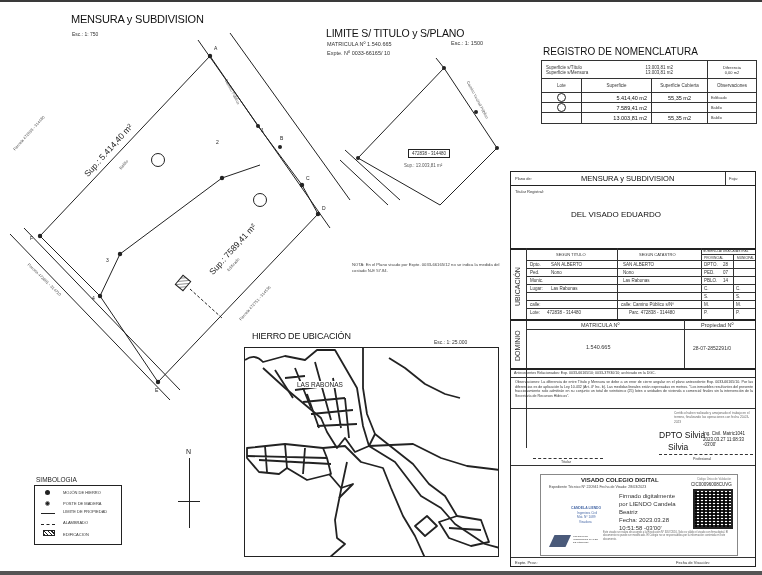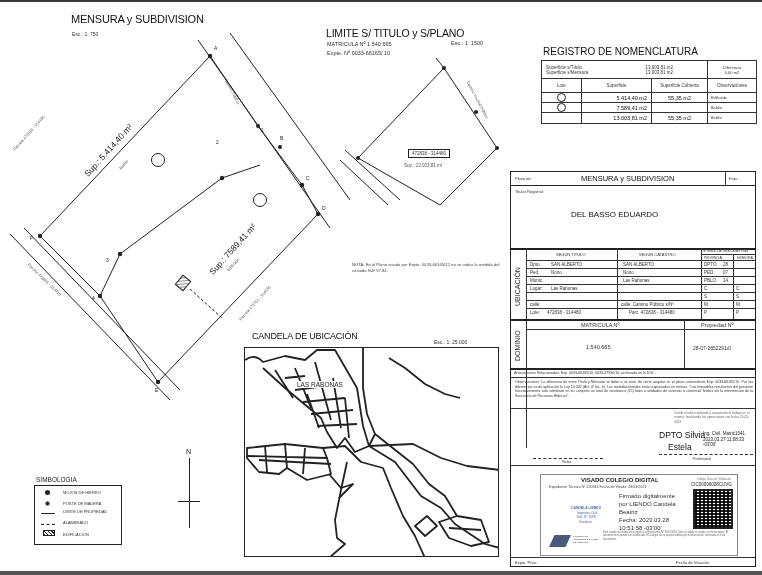--- a/index.html
+++ b/index.html
@@ -184,21 +184,21 @@
 </div>
 
 <div class="tb">
   <div class="hrow">
     <span class="cell" style="left:4px;top:4px;font-size:4px">Plano de:</span>
     <span class="cell" style="left:70px;top:2px;font-size:7.5px;color:#111">MENSURA  y  SUBDIVISION</span>
     <div class="grid-line-v" style="left:214px;top:0;height:14px"></div>
     <span class="cell" style="left:218px;top:4px;font-size:4px">Foja:</span>
   </div>
   <span class="cell" style="left:4px;top:17px;font-size:4px">Titular Registral:</span>
-  <span class="cell" style="left:60px;top:38px;font-size:8px;color:#111">DEL BASSO EDUARDO</span>
+  <span class="cell" style="left:60px;top:38px;font-size:8px;color:#111">DEL VISADO EDUARDO</span>
 
   <div class="grid-line-h" style="left:0;top:76px;width:244px;height:1.5px;background:#222"></div>
   <div class="vert" style="left:3px;top:82px;height:66px">UBICACIÓN</div>
   <div class="grid-line-v" style="left:15px;top:76px;height:200px"></div>
   <div class="grid-line-v" style="left:106px;top:76px;height:72px"></div>
   <div class="grid-line-v" style="left:190px;top:76px;height:72px"></div>
   <div class="grid-line-v" style="left:222px;top:82px;height:66px"></div>
   <span class="cell" style="left:45px;top:80px;font-size:4px">SEGUN TITULO</span>
   <span class="cell" style="left:128px;top:80px;font-size:4px">SEGUN CATASTRO</span>
   <span class="cell" style="left:192px;top:77px;font-size:3.2px">NOMENCLATURA CATASTRAL</span>
@@ -260,21 +260,21 @@
   <span class="cell" style="left:182px;top:173px;font-size:5px">28-07-2852291/0</span>
 
   <div class="grid-line-h" style="left:0;top:196px;width:244px;height:1.5px;background:#222"></div>
   <span class="cell" style="left:3px;top:199px;font-size:3.6px">Antecedentes Relacionados: Exp. 0033-66165/10; 0033-37930/10; archivado en la DGC.</span>
   <div class="grid-line-h" style="left:0;top:205px;width:244px"></div>
   <div class="cell" style="left:4px;top:208px;width:238px;font-size:3.6px;line-height:4.6px;text-align:justify">Observaciones:  La diferencia de entre Título y Mensura  se debe a un error de cierre angular en el plano antecedente Exp. 0033-66165/10. Por las diferencias es de aplicación la Ley 10.432 (Art. 4º Inc. b). Las medidas lineales están expresadas en metros. "Los inmuebles resultantes del presente fraccionamiento solo admitirán en su conjunto un total de veinticinco (25) lotes o unidades de vivienda o comercial finales sin la intervención de la Secretaría de Recursos Hídricos".</div>
   <div class="grid-line-h" style="left:0;top:236px;width:244px"></div>
 
   <div class="cell" style="left:163px;top:239px;width:78px;font-size:3.2px;line-height:4.4px;color:#666">Certifico haber realizado y amojonado el trabajo en el terreno, finalizando las operaciones con fecha 20-03-2023</div>
   <span class="cell" style="left:148px;top:258px;font-size:8.5px;color:#111">DPTO Silvia</span>
-  <span class="cell" style="left:157px;top:270px;font-size:8.5px;color:#111">Estela</span>
+  <span class="cell" style="left:157px;top:270px;font-size:8.5px;color:#111">Silvia</span>
   <div class="cell" style="left:192px;top:259px;width:52px;font-size:4.5px;line-height:5.5px;color:#222">Ing. Civil. Matric1041 2023.03.27 11:08:33 -03'00'</div>
   <div class="cell" style="left:22px;top:286px;width:70px;border-top:1px dashed #333"></div>
   <span class="cell" style="left:50px;top:288px;font-size:3.6px">Titular</span>
   <div class="cell" style="left:148px;top:282px;width:94px;border-top:1px dashed #333"></div>
   <span class="cell" style="left:182px;top:285px;font-size:3.6px">Profesional</span>
   <div class="grid-line-h" style="left:0;top:293px;width:244px"></div>
 
   <div class="grid-line-h" style="left:0;top:385px;width:244px"></div>
   <span class="cell" style="left:4px;top:388px;font-size:4px">Expte. Prov.:</span>
   <span class="cell" style="left:165px;top:388px;font-size:4px">Fecha de Visación:</span>
@@ -295,21 +295,21 @@
     <div>por LIENDO Candela</div>
     <div>Beatriz</div>
     <div>Fecha: 2023.03.28</div>
     <div>10:51:58 -03'00'</div>
   </div>
   <div class="cell" style="left:8px;top:60px;width:22px;height:12px;background:#4a5a7a;clip-path:polygon(25% 0,100% 0,75% 100%,0 100%)"></div>
   <div class="cell" style="left:32px;top:60px;width:28px;font-size:2.4px;line-height:3px;color:#444">COLEGIO DE INGENIEROS CIVILES DE CÓRDOBA</div>
   <div class="cell" style="left:62px;top:56px;width:132px;font-size:2.6px;line-height:3.4px;color:#666">Este visado se realiza de acuerdo a la Resolución Nº 3057/2016. Solo es válido el visado con firma digital. El documento no puede ser modificado. El Colegio no se responsabiliza por la información contenida en este documento.</div>
 </div>
 
-<div class="abs t-title" style="left:252px;top:331px;font-size:9px">CANDELA DE UBICACIÓN</div>
+<div class="abs t-title" style="left:252px;top:331px;font-size:9px">HIERRO DE UBICACIÓN</div>
 <div class="abs t-small" style="left:434px;top:339px;font-size:5px">Esc.: 1: 25.000</div>
 <div class="loc-map">
   <svg width="255" height="210" style="position:absolute;left:0;top:0">
     <g stroke="#222" stroke-width="1.8" fill="none" stroke-linejoin="round">
       <path d="M0,12 Q10,5 18,14 L40,8 L60,12 L72,2 L90,2 L112,40 L118,78 L124,98 L110,104 L100,90 L92,100 L82,84 L76,70 L40,40 L18,20"></path>
       <path d="M40,30 L60,28 M50,42 L80,38 M58,54 L100,50 M66,66 L108,62 M72,78 L112,76 M30,22 L48,50 M50,20 L66,60 M70,14 L86,72 M88,30 L96,80 M100,50 L104,90 M62,46 L74,80"></path>
       <path d="M2,100 L40,96 L78,100 L82,110 L86,126 L62,132 L42,120 L34,126 L14,124 L2,110 Z"></path>
       <path d="M20,98 L22,124 M40,96 L42,120 M60,100 L58,126 M2,108 L82,110 M14,112 L86,116"></path>
       <path d="M84,126 L96,140 L108,136 L94,150"></path>
       <path d="M78,100 L100,98 L116,114 L138,120 L146,140 L158,168 L170,188 L180,210"></path>

